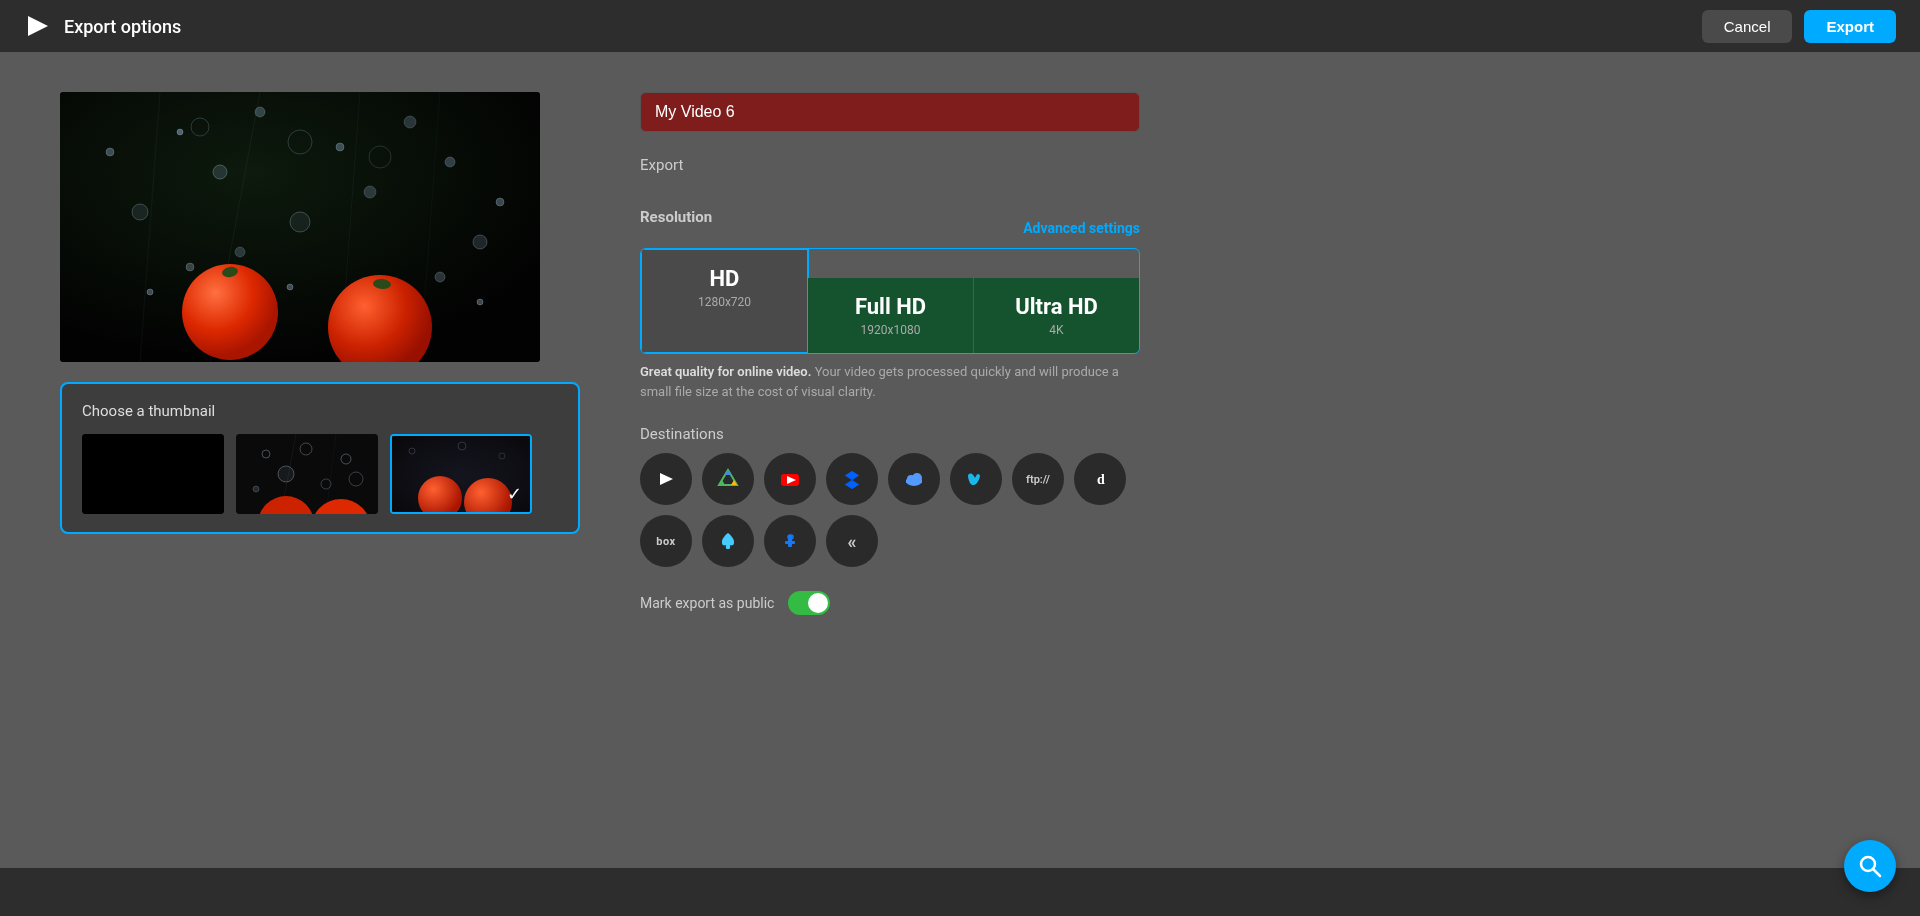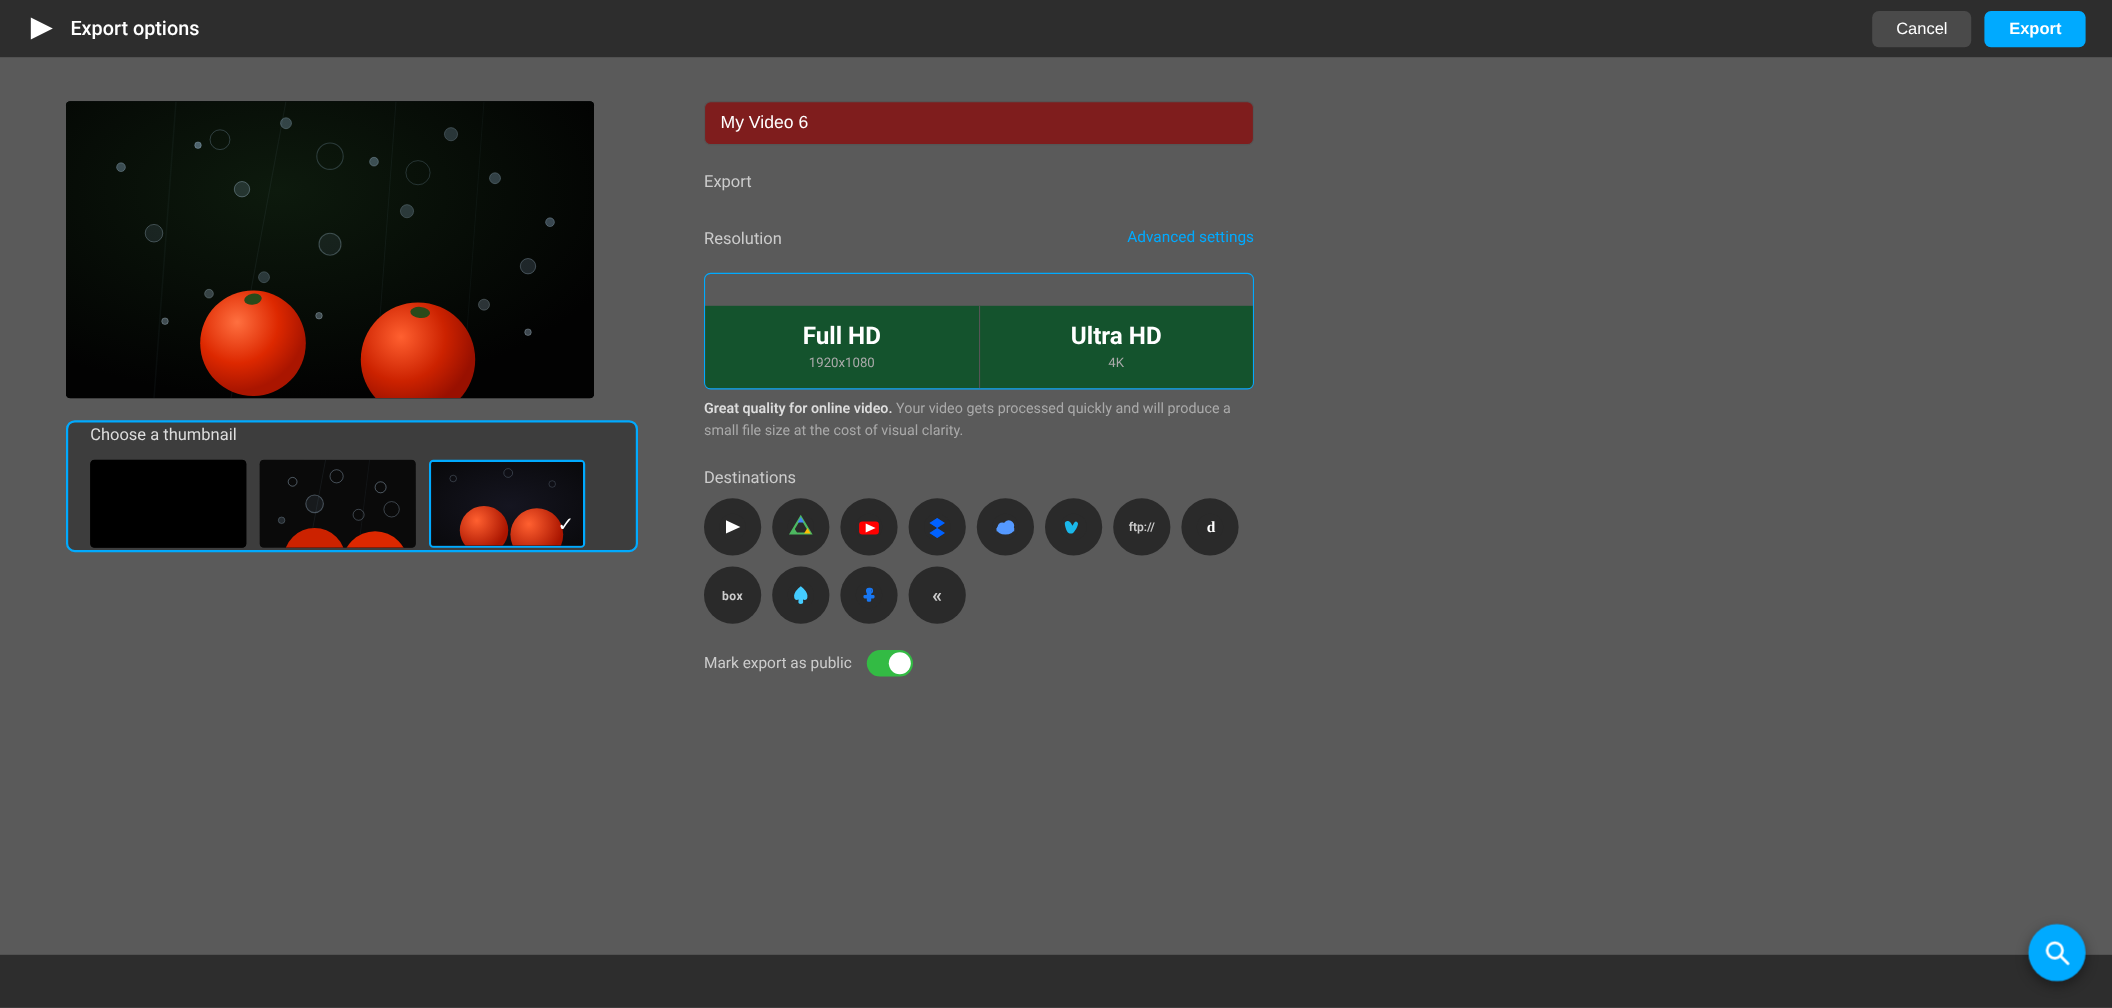--- a/index.html
+++ b/index.html
@@ -77,21 +77,21 @@
       height: 270px;
       background: #000;
       border-radius: 4px;
       overflow: hidden;
       position: relative;
     }
     .thumbnail-section {
       background: #3d3d3d;
       border: 2px solid #00aaff;
       border-radius: 8px;
-      padding: 2px 20px;
+      padding: 18px 20px;
       width: 520px;
     }
     .thumbnail-label {
       font-size: 15px;
       color: #ddd;
       margin-bottom: 14px;
     }
     .thumbnail-list {
       display: flex;
       gap: 12px;
@@ -176,22 +176,23 @@
       background: #00aaff;
     }
     .radio-text {
       font-size: 15px;
       color: #ddd;
     }
     
     .resolution-header {
       display: flex;
       justify-content: space-between;
-      align-items: flex-start;
+      align-items: flex-end;
       margin-bottom: 12px;
+      font-weight: bold;
     }
     .advanced-link {
       color: #00aaff;
       font-size: 14px;
       cursor: pointer;
       text-decoration: none;
     }
     .resolution-options {
       display: flex;
       gap: 0;
@@ -457,20 +458,24 @@
     <div>
       <div class="section-label">Export</div>
     </div>
 
     <div>
       <div class="resolution-header">
         <span class="section-label">Resolution</span>
         <a class="advanced-link" href="#">Advanced settings</a>
       </div>
       <div class="resolution-options">
+        <div class="res-option selected">
+          <div class="res-name">HD</div>
+          <div class="res-size">1280x720</div>
+        </div>
         <div class="res-option">
           <div class="res-name">Full HD</div>
           <div class="res-size">1920x1080</div>
         </div>
         <div class="res-option">
           <div class="res-name">Ultra HD</div>
           <div class="res-size">4K</div>
         </div>
       </div>
       <div class="quality-note">

